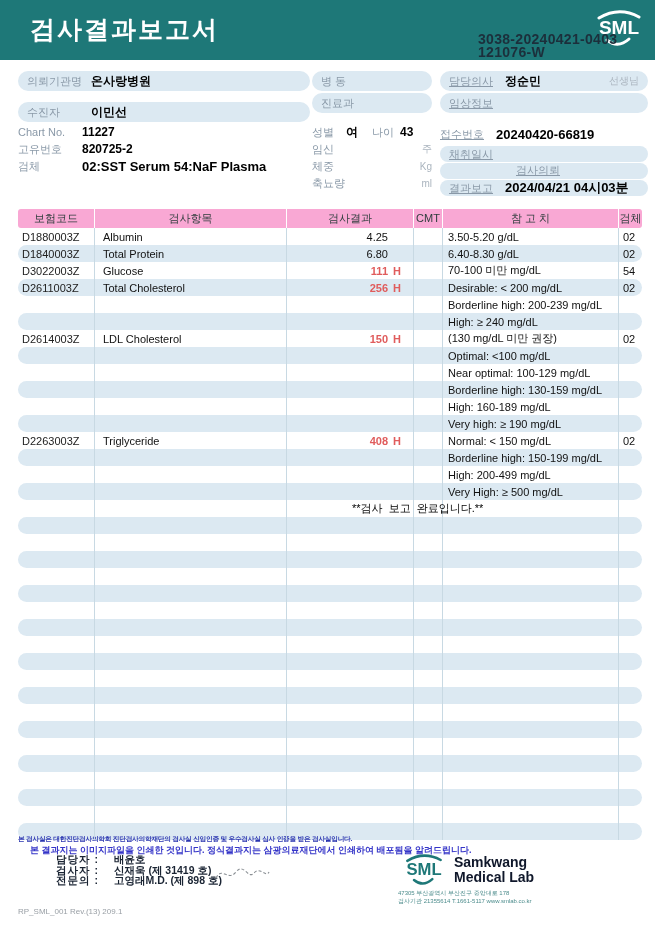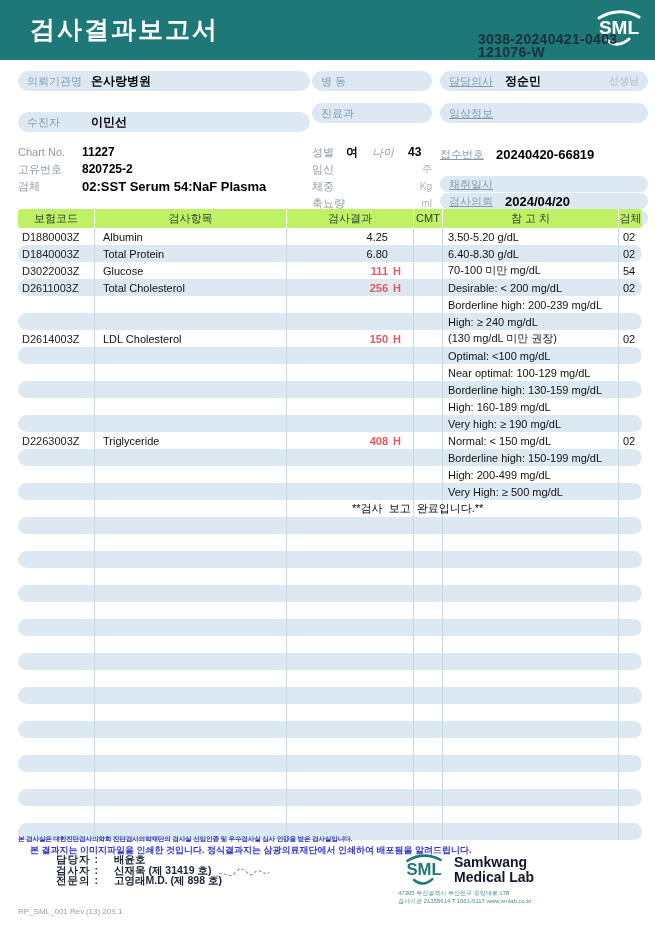--- a/index.html
+++ b/index.html
@@ -10,37 +10,37 @@
   
   #topbar { position:absolute; left:0; top:0; width:655px; height:60px; background:#1E7878; }
   #page-title { position:absolute; left:30px; top:13px; font-size:25px; font-weight:bold; color:#fff; letter-spacing:2px; }
   #logo-top { position:absolute; right:8px; top:5px; width:56px; height:48px; }
   #report-code { position:absolute; left:478px; top:33px; font-size:14px; font-weight:bold; color:#1C2F3B; line-height:13px; letter-spacing:.3px; }
   
   .icol { position:absolute; display:flex; flex-direction:column; }
   #info-left  { left:18px;  top:71px; width:292px; }
   #info-mid   { left:312px; top:71px; width:120px; }
   #info-right { left:440px; top:71px; width:208px; }
-  .irow { display:flex; align-items:center; height:20px; margin-bottom:12px; font-size:11px; white-space:nowrap; }
+  .irow { display:flex; align-items:center; height:20px; margin-bottom:2px; font-size:11px; white-space:nowrap; }
   .irow.pill { background:#DCE9F2; border-radius:10px; padding:0 9px; box-sizing:border-box; }
   .irow.compact { height:16px; margin-bottom:1px; }
   .irow.gap { margin-top:9px; }
   .ilabel { color:#8A99A8; flex:0 0 auto; }
   #info-left .ilabel { width:64px; }
   #info-mid .ilabel { width:34px; }
   #info-right .ilabel { width:56px;text-decoration:underline; }
   .ival { color:#000; font-weight:bold; font-size:12px; }
   .ival.big { font-size:13px; }
   .iunit { margin-left:auto; color:#ABB5BF; font-size:10px; }
   .isuffix { margin-left:auto; color:#ABB5BF; font-size:10px; }
-  .mid2 { color:#8A99A8; margin:0 14px 0 14px;font-style:italic; }
+  .mid2 { color:#8A99A8; margin:0 6px 0 14px; }
   
   #rtable { position:absolute; left:18px; top:209px; width:624px; }
   #thead { display:grid; grid-template-columns:76px 192px 127px 29px 176px 24px; height:19px; }
-  .hc { background:#bef264; color:#2F3D3D; font-size:11px; text-align:center; line-height:19px; overflow:hidden; }
+  .hc { background:#f9a8d4; color:#2F3D3D; font-size:11px; text-align:center; line-height:19px; overflow:hidden; }
   .hc + .hc { border-left:1px solid #fff; }
   .hc:first-child { border-radius:3px 0 0 3px; }
   .hc:last-child  { border-radius:0 3px 3px 0; }
   #tbody { position:relative; }
   .vline { position:absolute; top:0; bottom:0; width:1px; background:#C8D9E3; z-index:1; }
   .trow { position:relative; display:grid; grid-template-columns:76px 192px 127px 29px 176px 24px; height:17px; align-items:center; font-size:11px; color:#111; }
   .trow.stripe { background:#DCE9F2; border-radius:9px; }
   .tc { position:relative; z-index:2; white-space:nowrap; overflow:visible; }
   .c-code { padding-left:4px; color:#222; }
   .c-item { padding-left:9px; }
@@ -140,21 +140,21 @@
       <span class="ival"></span>
     </div>
     <div class="irow gap">
       <span class="ilabel">접수번호</span>
       <span class="ival big">20240420-66819</span>
     </div>
     <div class="irow pill compact" style="width: 208px;">
       <span class="ilabel">채취일시</span>
       <span class="ival"></span>
     </div>
-    <div class="irow pill compact" style="width: 208px;">
+    <div class="irow pill compact" style="width: 208px; flex-direction: column;">
       <span class="ilabel">검사의뢰</span>
       <span class="ival big">2024/04/20</span>
     </div>
     <div class="irow pill compact" style="width: 208px;">
       <span class="ilabel">결과보고</span>
       <span class="ival big">2024/04/21 04시03분</span>
     </div>
   </div>
 
 <div id="rtable">

